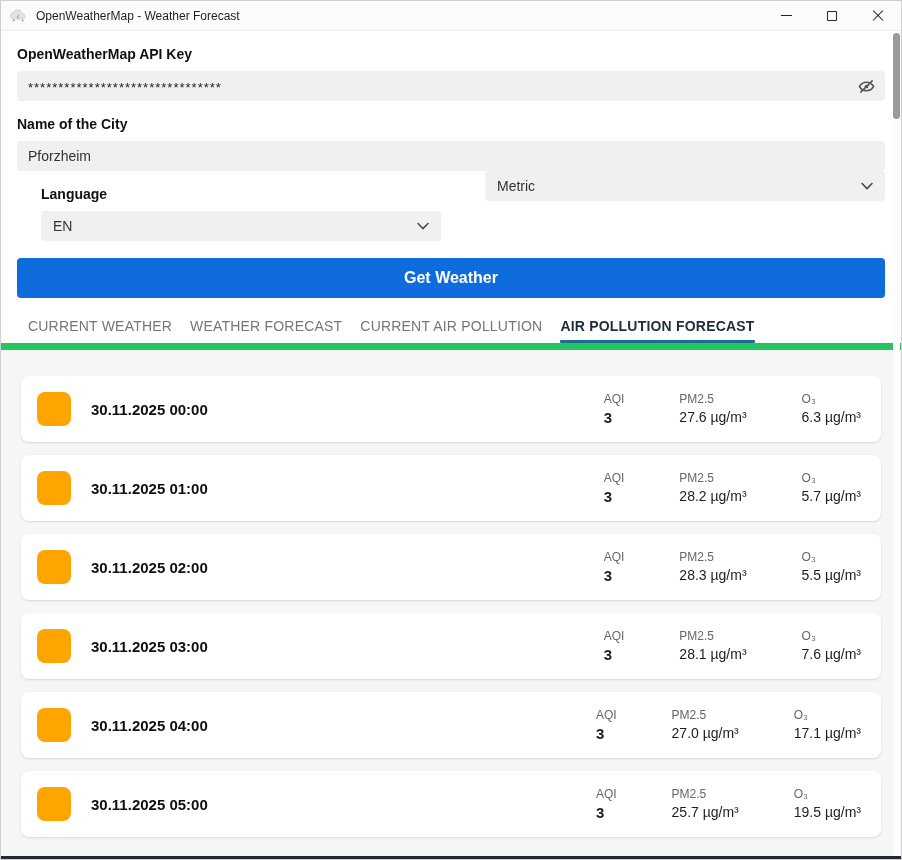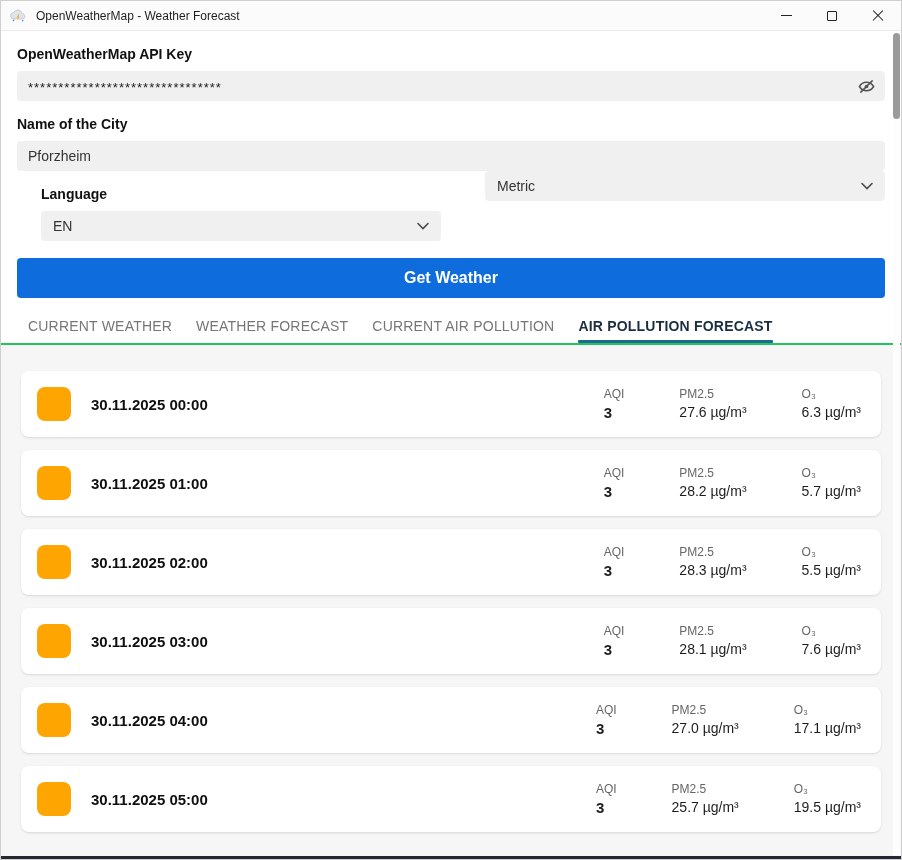--- a/index.html
+++ b/index.html
@@ -57,34 +57,34 @@
     display:flex;align-items:center;justify-content:space-between;
     font-size:14px;color:#333;padding:0 12px;cursor:default;
   }
   .get-weather-btn{
     margin-top:17px;width:100%;height:40px;background:var(--accent-blue);
     border:none;border-radius:4px;color:#fff;font-family:inherit;
     font-size:16px;font-weight:bold;cursor:default;display:block;
   }
   
   .tabstrip{
-    display:flex;gap:24px;padding:0 16px 0 27px;margin-top:20px;flex:0 0 auto;
+    display:flex;gap:18px;padding:0 16px 0 27px;margin-top:20px;flex:0 0 auto;
   }
   .tab{
     font-size:14px;letter-spacing:.2px;color:#767676;padding-bottom:9px;
     position:relative;cursor:default;white-space:nowrap;
   }
   .tab.active{color:var(--active-tab-text);font-weight:bold;}
   .tab.active::after{
     content:"";position:absolute;left:0;right:0;bottom:0;height:3px;
     background:var(--tab-underline);border-radius:1px;
   }
   
   .card-list{
-    flex:1 1 auto;background:var(--list-background);border-top:2px solid #22c55e;
+    flex:1 1 auto;background:var(--list-background);border-top:7px solid #22c55e;
     padding:26px 20px 0 20px;display:flex;flex-direction:column;gap:13px;overflow:hidden;
   }
   .card{
     background:#fff;border-radius:8px;height:66px;flex:0 0 66px;
     box-shadow:0 1px 3px rgba(0,0,0,.09),0 1px 1px rgba(0,0,0,.04);
     display:flex;align-items:center;padding:0 20px 0 16px;
   }
   .condition-icon{
     width:34px;height:34px;border-radius:8px;background:var(--condition-orange);
     flex:0 0 auto;margin-right:20px;

